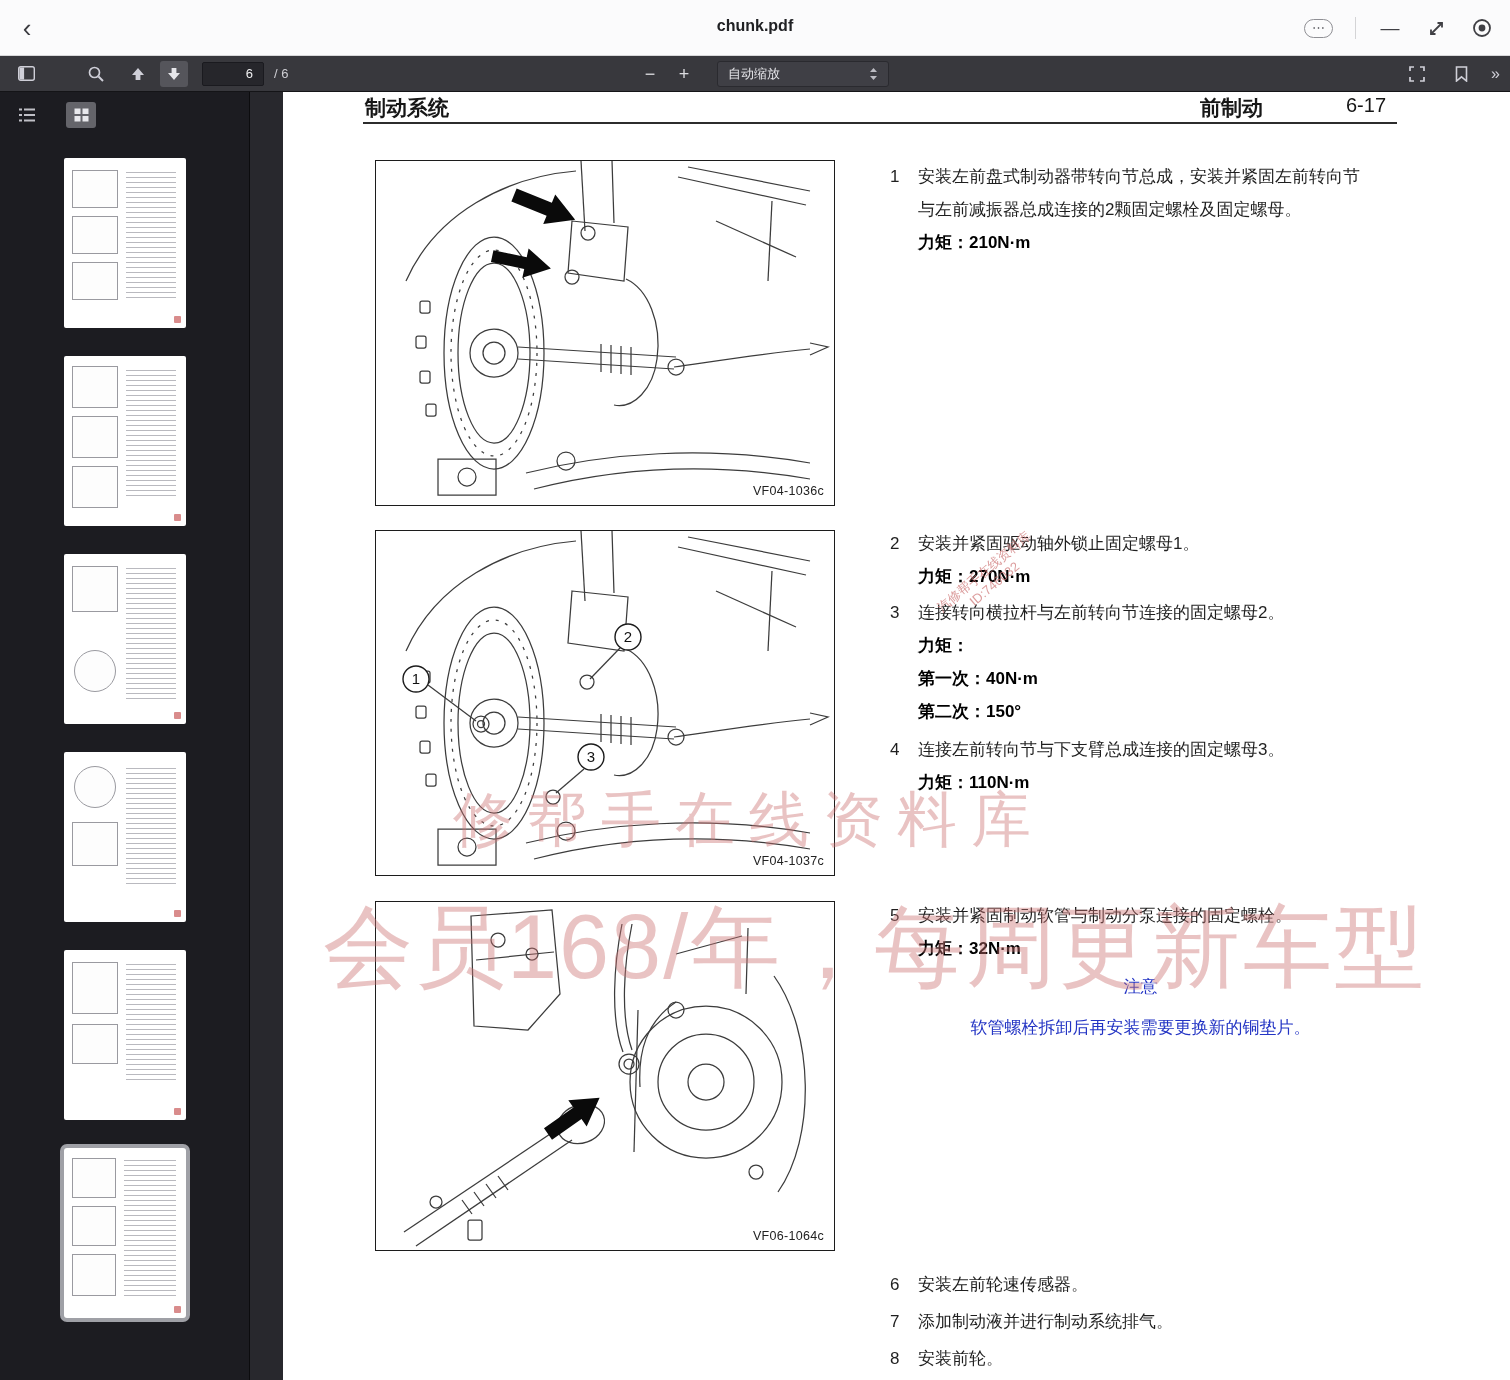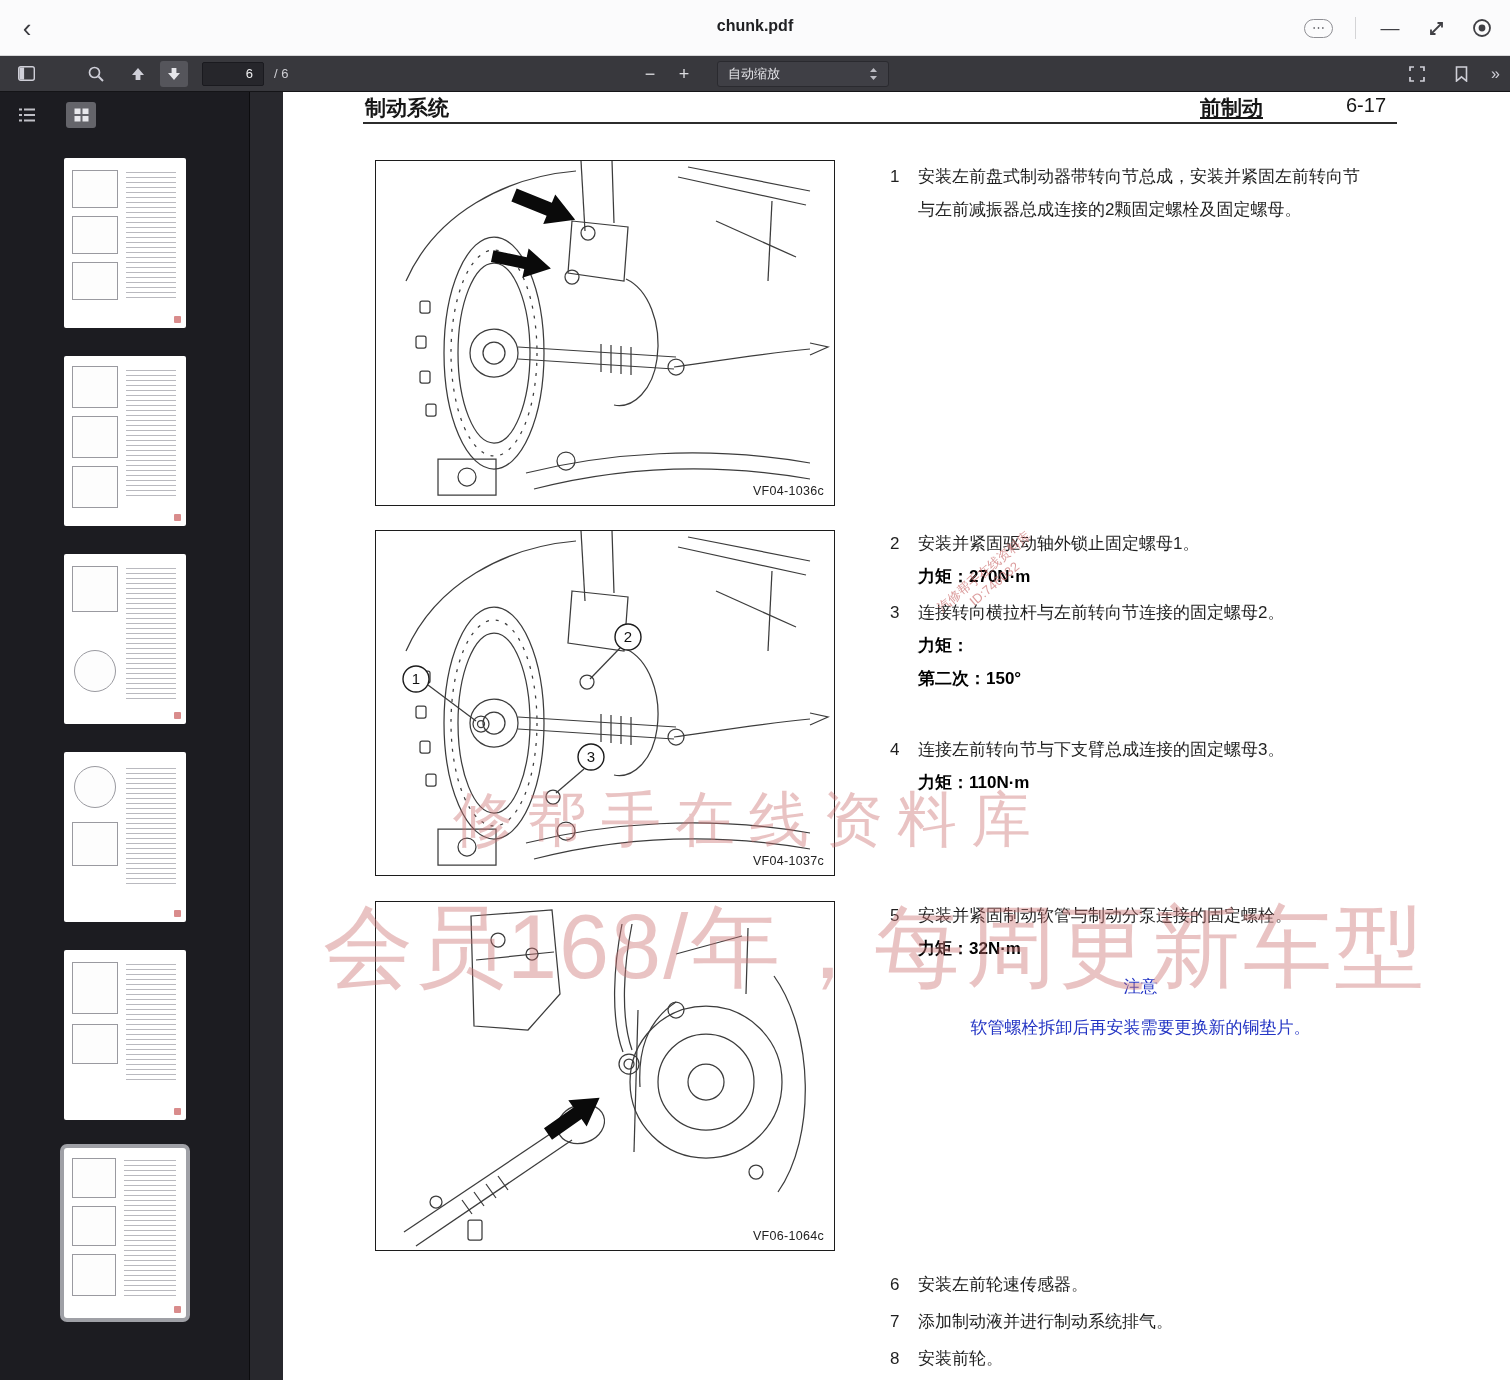--- a/index.html
+++ b/index.html
@@ -39,21 +39,21 @@
   .thumb-wrap{width:132px;margin:0 auto 28px auto;display:flex;justify-content:center;cursor:pointer;}
   .thumb{width:122px;height:170px;background:#fff;border-radius:2px;position:relative;}
   .thumb-wrap.selected .thumb{box-shadow:0 0 0 4px #9fa0a6;border-radius:3px;}
   .thumb .tfig{position:absolute;border:1px solid #9a9aa0;background:#fdfdfd;}
   .thumb .ttxt{position:absolute;background:repeating-linear-gradient(to bottom,#b9b9bf 0 1px,transparent 1px 5px);}
   .thumb .tlogo{position:absolute;right:5px;bottom:5px;width:7px;height:7px;background:#d98c8c;border-radius:1px;}
 
   
   .page{position:absolute;left:283px;top:92px;width:1227px;height:1288px;background:#ffffff;overflow:hidden;z-index:10;}
   .ph-left{position:absolute;left:82px;top:2px;font-size:21px;font-weight:700;color:#161616;}
-  .ph-right{position:absolute;left:917px;top:2px;font-size:21px;font-weight:700;color:#161616;text-decoration:underline;}
+  .ph-right{position:absolute;left:917px;top:2px;font-size:21px;font-weight:700;color:#161616;}
   .ph-no{position:absolute;left:1063px;top:2px;font-size:20px;color:#161616;}
   .ph-rule{position:absolute;left:80px;top:30px;width:1034px;height:2px;background:#2c2c2c;}
 
   .figure{position:absolute;left:92px;width:460px;border:1px solid #1c1c1c;background:#fff;}
   .figure svg{display:block;}
   .fig-label{position:absolute;right:10px;bottom:7px;font-size:12.5px;color:#222;letter-spacing:.3px;}
 
   .step{position:absolute;left:607px;width:505px;color:#1f1f1f;font-size:17px;}
   .step-num{position:absolute;left:0;top:0;width:22px;line-height:33px;}
   .step-body{margin-left:28px;width:445px;}
@@ -358,36 +358,38 @@
         </g>
         <path transform="translate(172,232) rotate(-35)" d="M0,-7 h36 v-9 l27,16 -27,16 v-9 h-36 z" fill="#0a0a0a" stroke="none"></path>
       </svg>
       <span class="fig-label">VF06-1064c</span>
     </div>
 
     <div class="step" style="top:68px">
       <span class="step-num">1</span>
       <div class="step-body">
         <p>安装左前盘式制动器带转向节总成，安装并紧固左前转向节与左前减振器总成连接的2颗固定螺栓及固定螺母。</p>
+        <p class="torque">力矩：210N·m</p>
       </div>
     </div>
 
     <div class="step" style="top:435px">
       <span class="step-num">2</span>
       <div class="step-body">
         <p>安装并紧固驱动轴外锁止固定螺母1。</p>
         <p class="torque">力矩：270N·m</p>
       </div>
     </div>
 
     <div class="step" style="top:504px">
       <span class="step-num">3</span>
       <div class="step-body">
         <p>连接转向横拉杆与左前转向节连接的固定螺母2。</p>
         <p class="torque">力矩：</p>
+        <p class="torque">第一次：40N·m</p>
         <p class="torque">第二次：150°</p>
       </div>
     </div>
 
     <div class="step" style="top:641px">
       <span class="step-num">4</span>
       <div class="step-body">
         <p>连接左前转向节与下支臂总成连接的固定螺母3。</p>
         <p class="torque">力矩：110N·m</p>
       </div>

